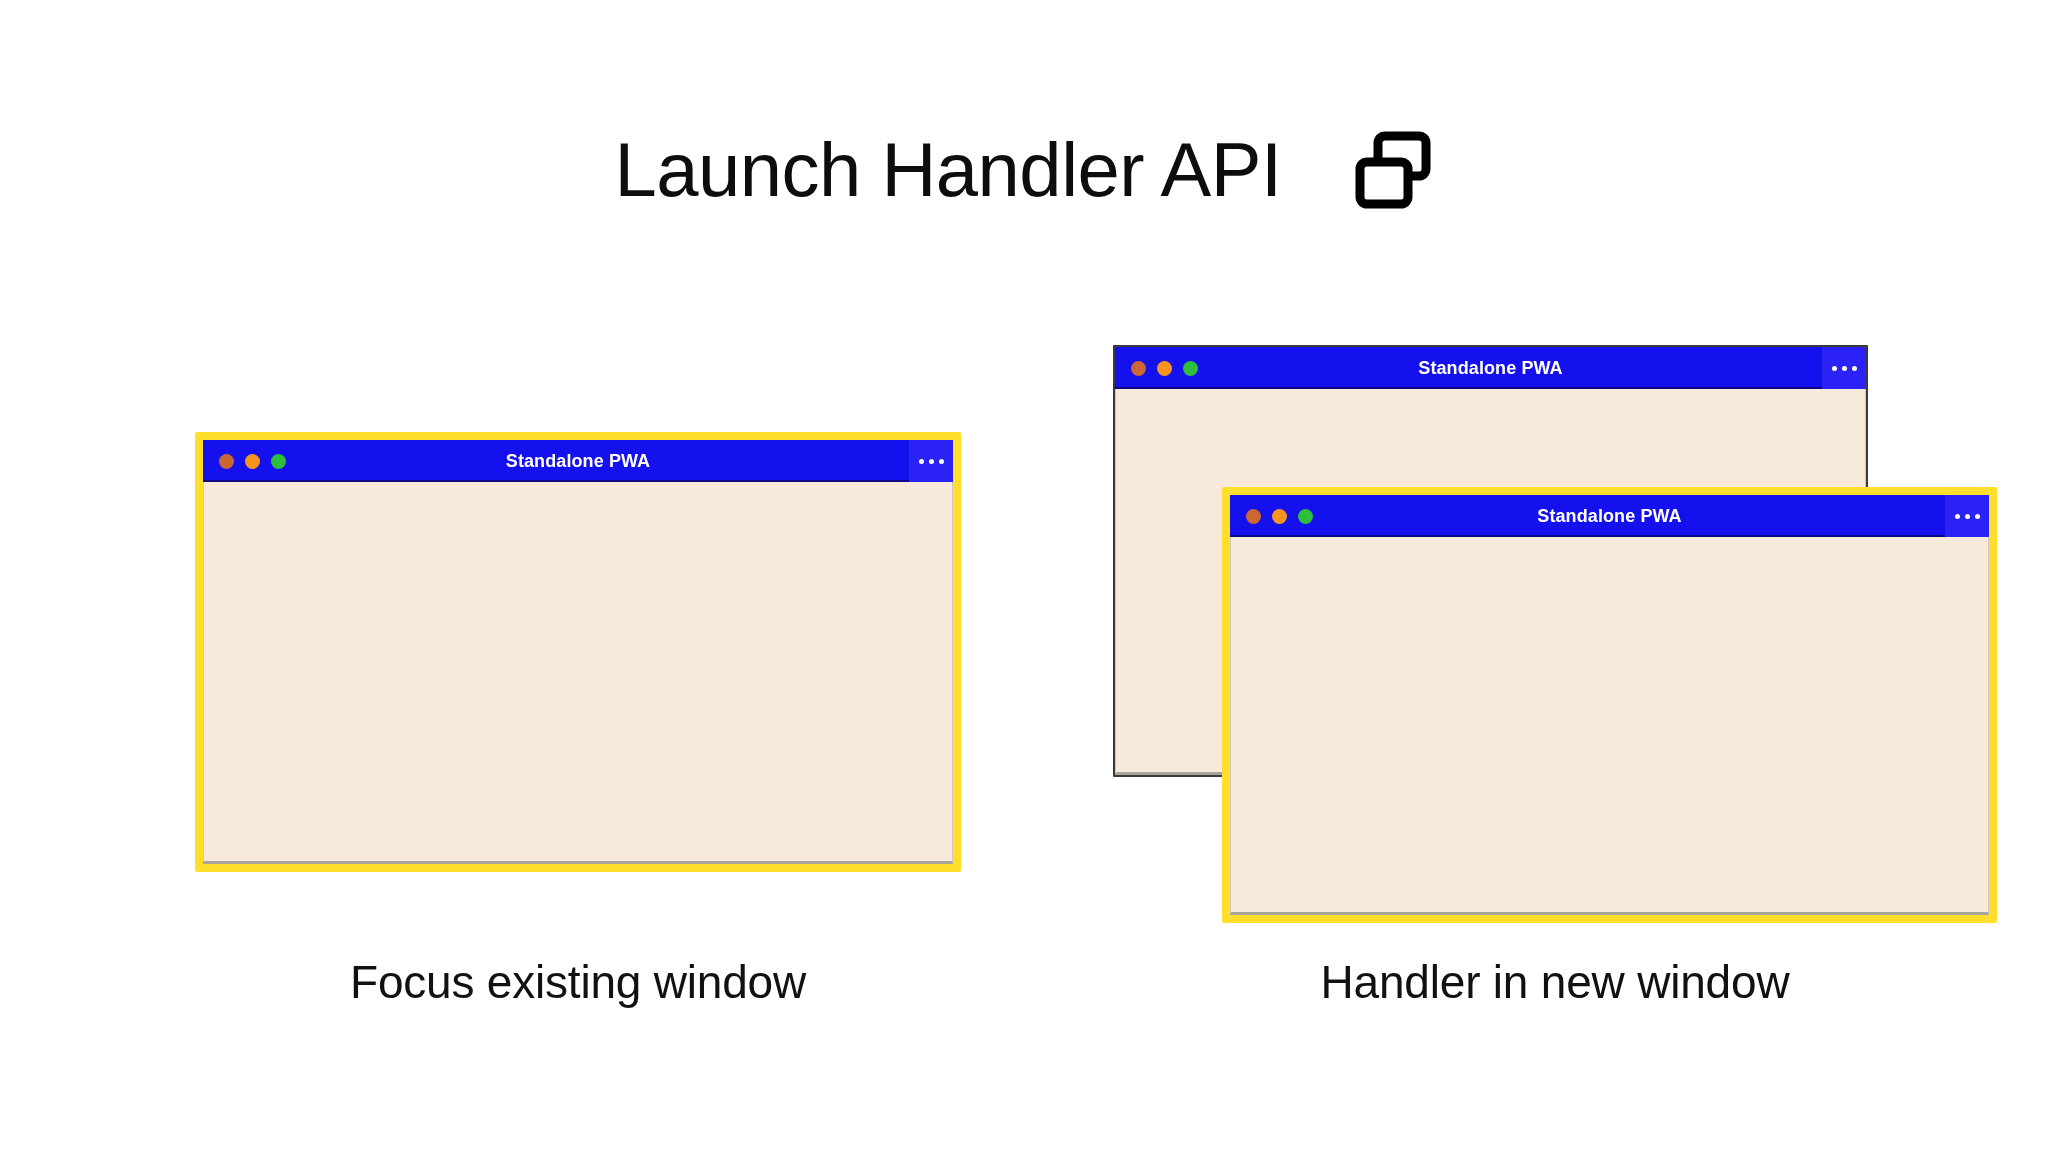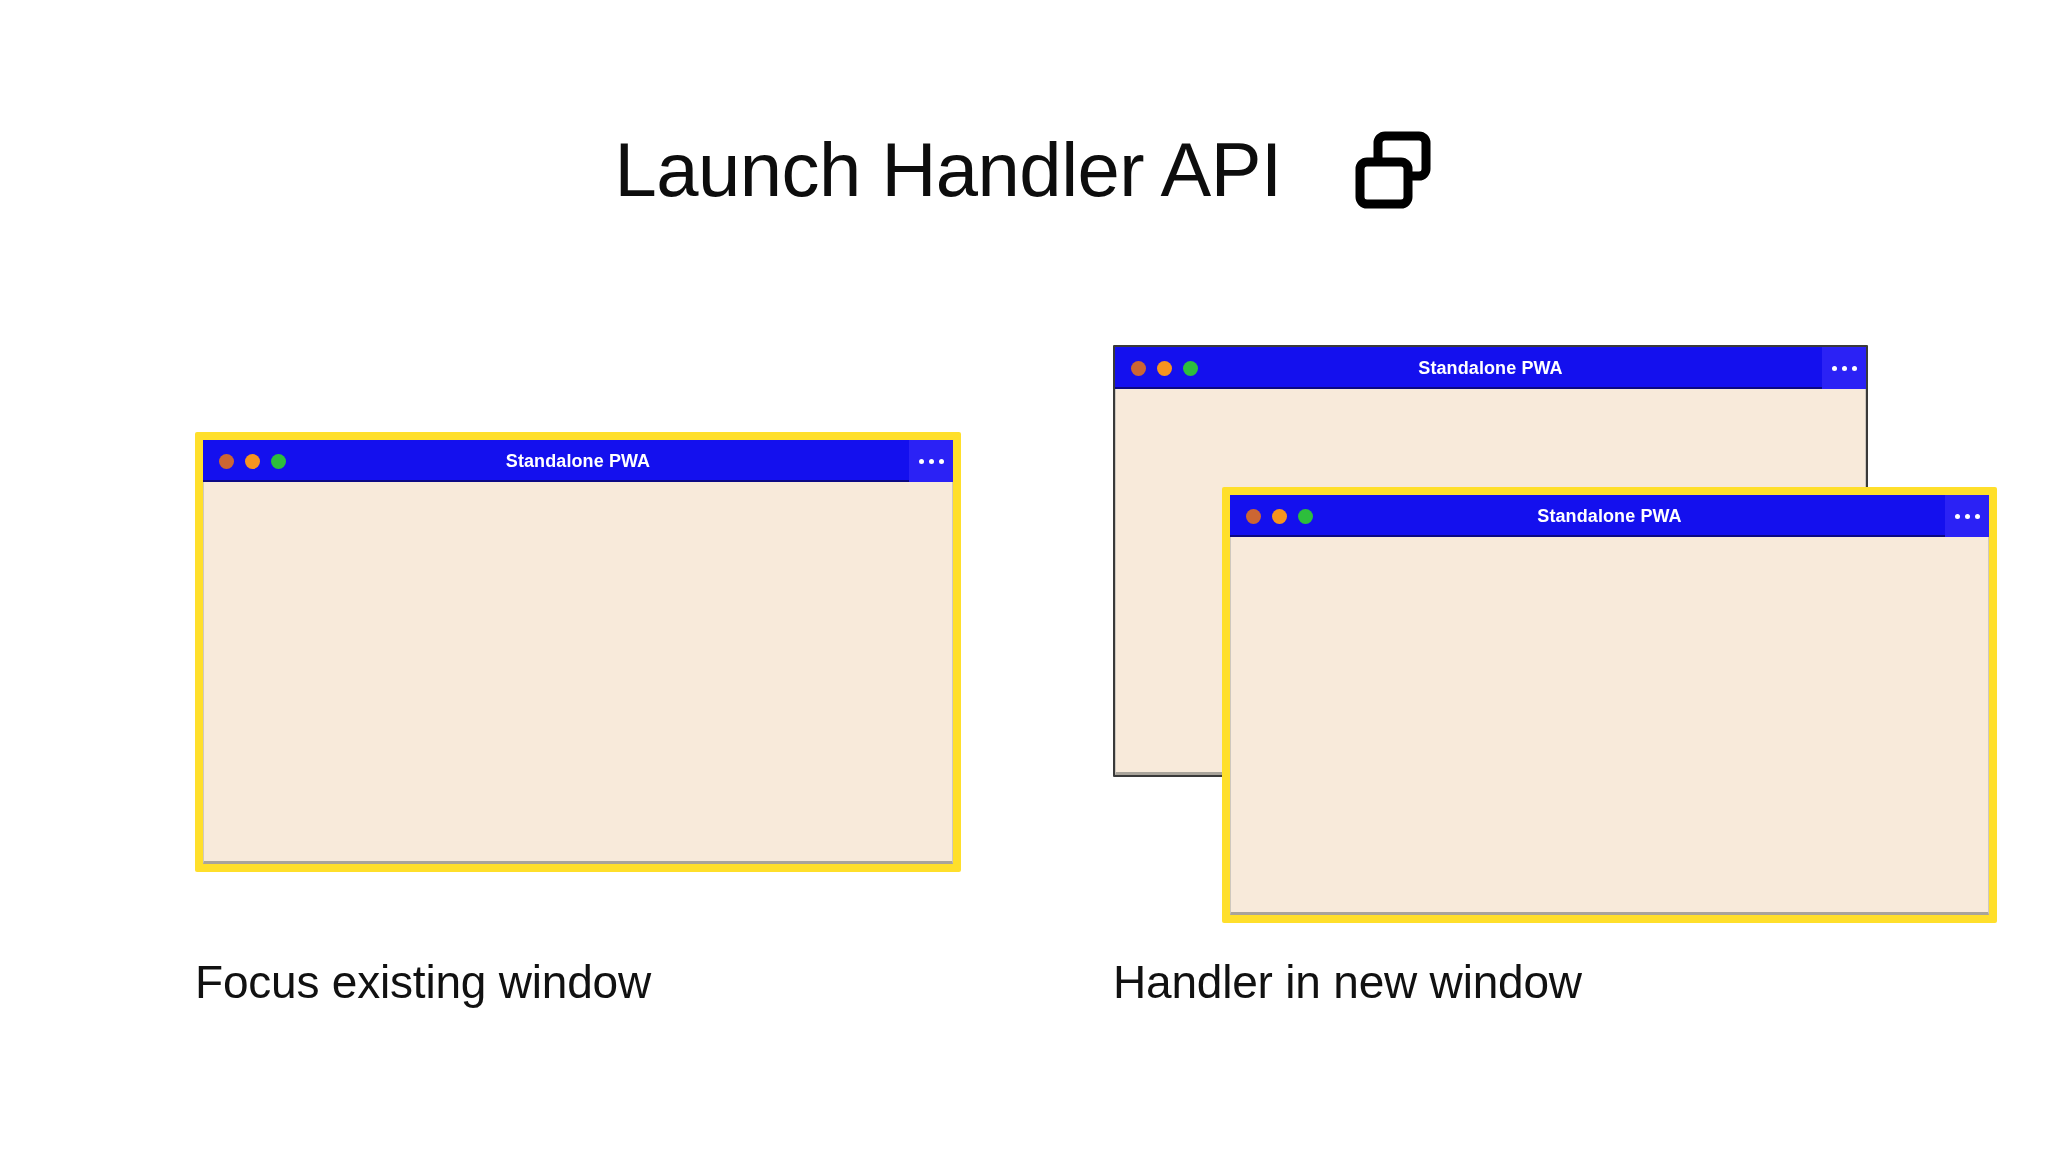--- a/index.html
+++ b/index.html
@@ -157,21 +157,21 @@
     left: 1222px;
     top: 487px;
     width: 775px;
     height: 436px;
     z-index: 2;
   }
 
   
   .caption {
     position: absolute;
-    text-align: left;
+    text-align: center;
     font-size: 46px;
     font-weight: 400;
     color: #111111;
     letter-spacing: -0.2px;
     white-space: nowrap;
   }
   #caption-focus-existing {
     left: 195px;
     top: 955px;
     width: 766px;

